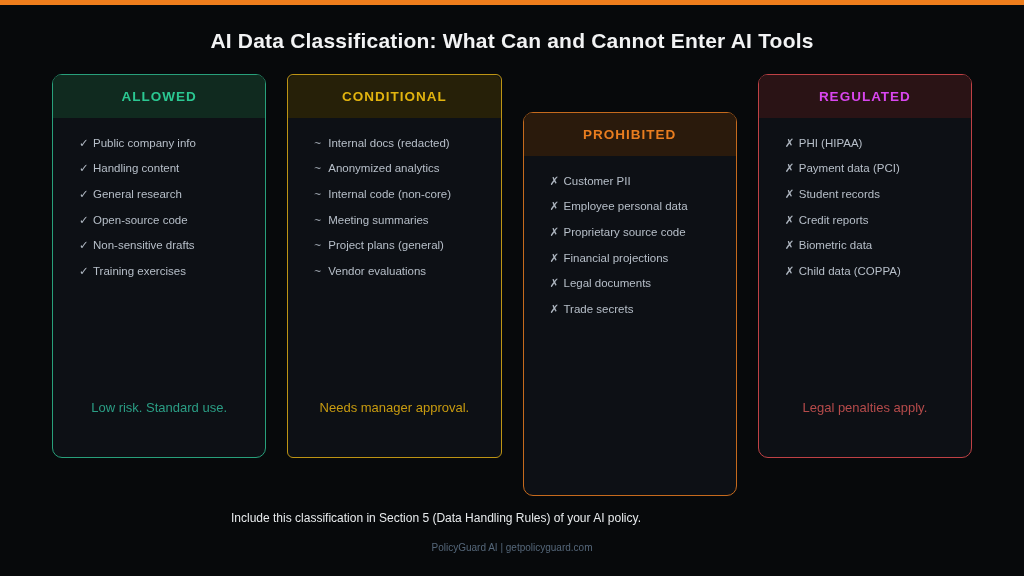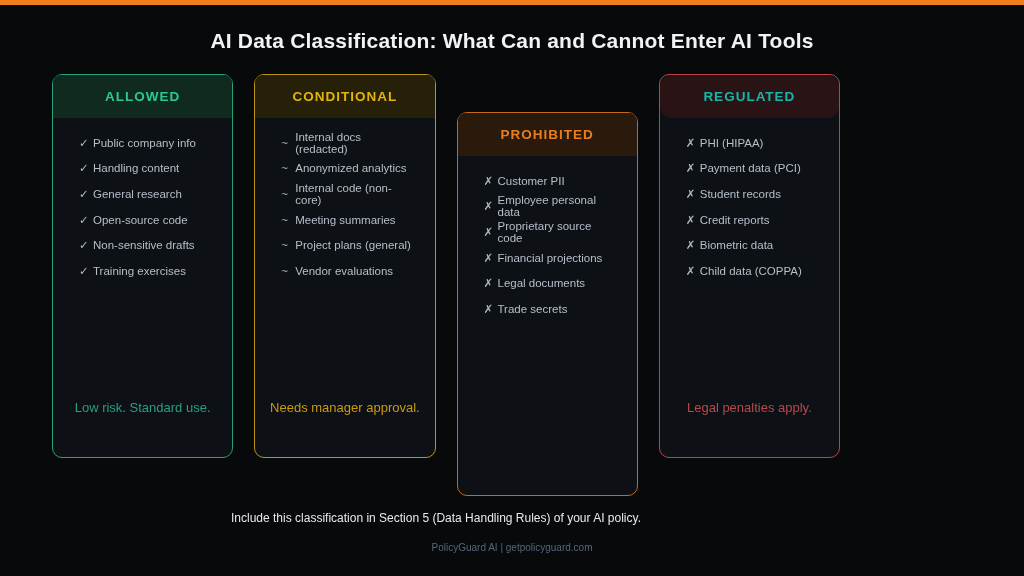--- a/index.html
+++ b/index.html
@@ -18,21 +18,21 @@
     width: 1024px;
     text-align: center;
     color: #f2f3f4;
     font-size: 21px;
     font-weight: bold;
     letter-spacing: 0.2px;
   }
   .cards {
     position: absolute;
     top: 74px; left: 52px;
-    width: 788px; height: 384px;
+    width: 920px; height: 384px;
     display: flex;
     gap: 21px;
   }
   .card {
     position: relative;
     flex: 1;
     height: 384px;
     background: #0d1015;
     border: 1.5px solid #444;
     border-radius: 10px;
@@ -117,21 +117,21 @@
         <span>Non-sensitive drafts</span>
       </div>
       <div class="card-item">
         <span class="item-mark">✓</span>
         <span>Training exercises</span>
       </div>
     </div>
     <div class="card-footer" style="color: rgb(43, 158, 133);">Low risk. Standard use.</div>
   </div>
 
-  <div class="card" style="border-color: rgb(189, 148, 20);">
+  <div class="card" style="border-color: rgb(189, 148, 20); border-radius: 6px;">
     <div class="card-header" style="color: rgb(226, 180, 15); background-color: rgb(38, 32, 8);">CONDITIONAL</div>
     <div class="card-items">
       <div class="card-item">
         <span class="item-mark">~</span>
         <span>Internal docs (redacted)</span>
       </div>
       <div class="card-item">
         <span class="item-mark">~</span>
         <span>Anonymized analytics</span>
       </div>
@@ -179,21 +179,21 @@
         <span>Legal documents</span>
       </div>
       <div class="card-item">
         <span class="item-mark">✗</span>
         <span>Trade secrets</span>
       </div>
     </div>
   </div>
 
   <div class="card" style="border-color: rgb(191, 65, 69);">
-    <div class="card-header" style="color: #14b8a6; background-color: rgb(42, 19, 21); border-radius: 12px;">REGULATED</div>
+    <div class="card-header" style="color: #d946ef; background-color: rgb(42, 19, 21);">REGULATED</div>
     <div class="card-items">
       <div class="card-item">
         <span class="item-mark">✗</span>
         <span>PHI (HIPAA)</span>
       </div>
       <div class="card-item">
         <span class="item-mark">✗</span>
         <span>Payment data (PCI)</span>
       </div>
       <div class="card-item">

